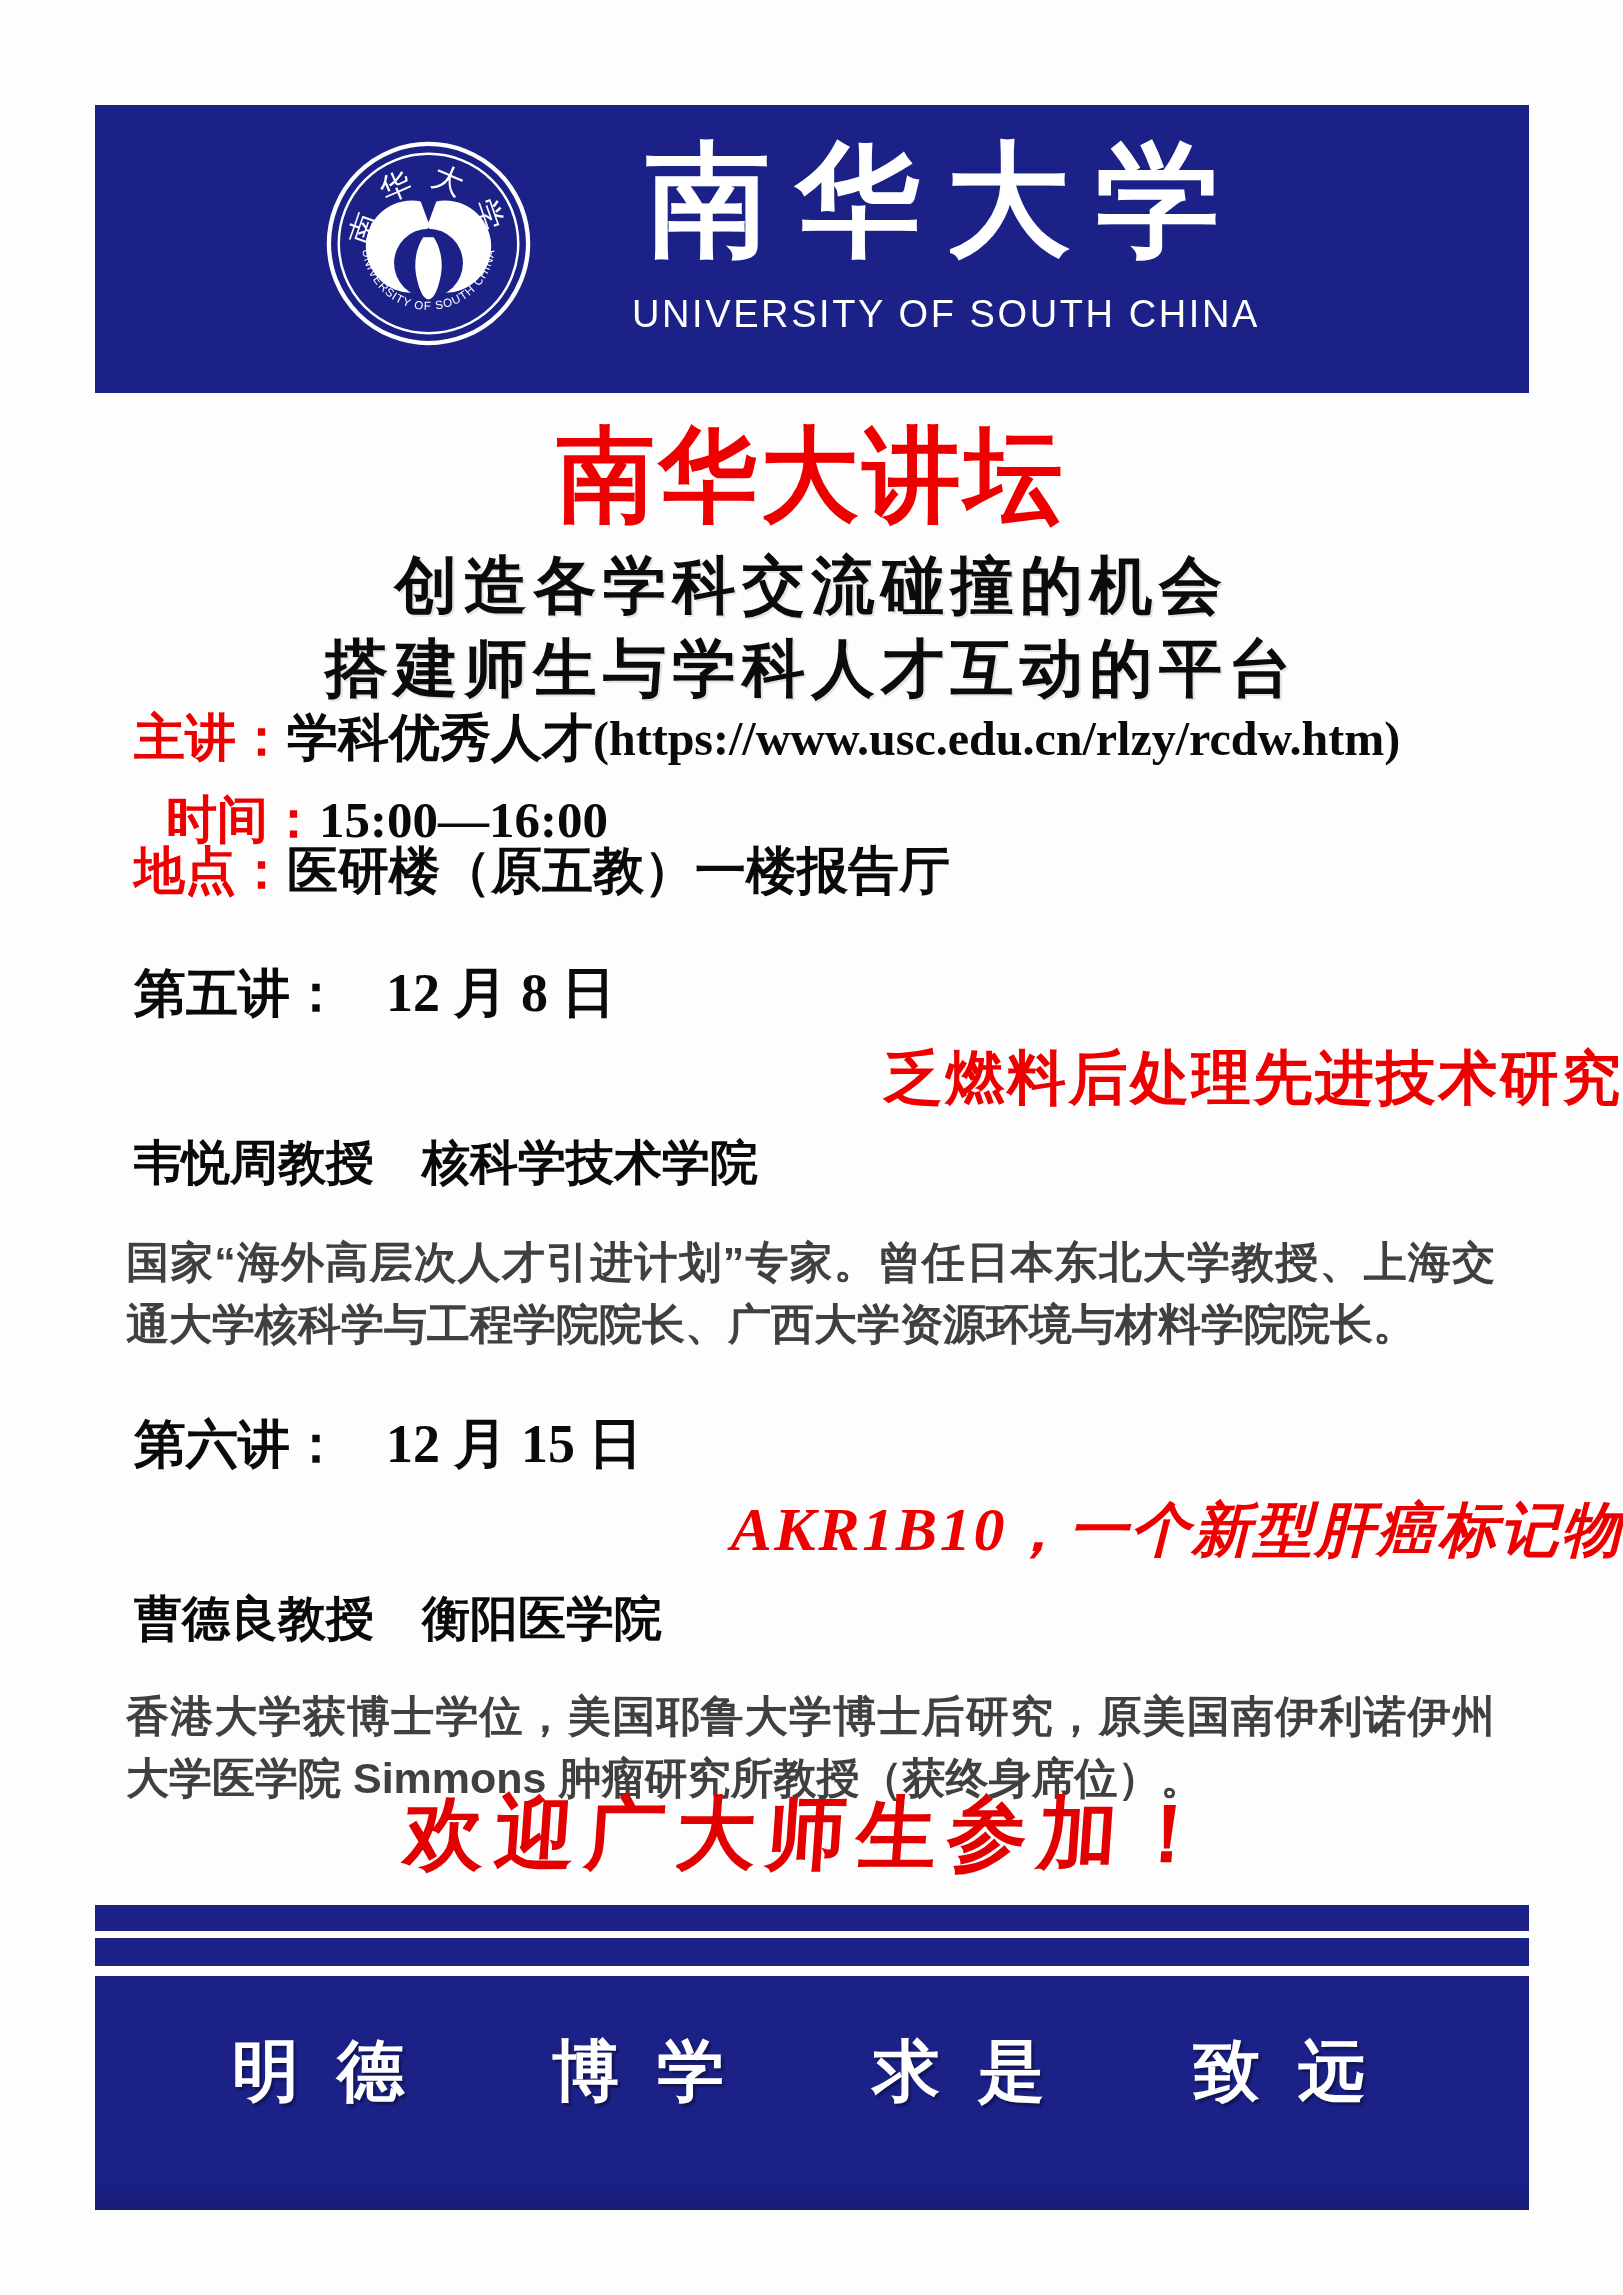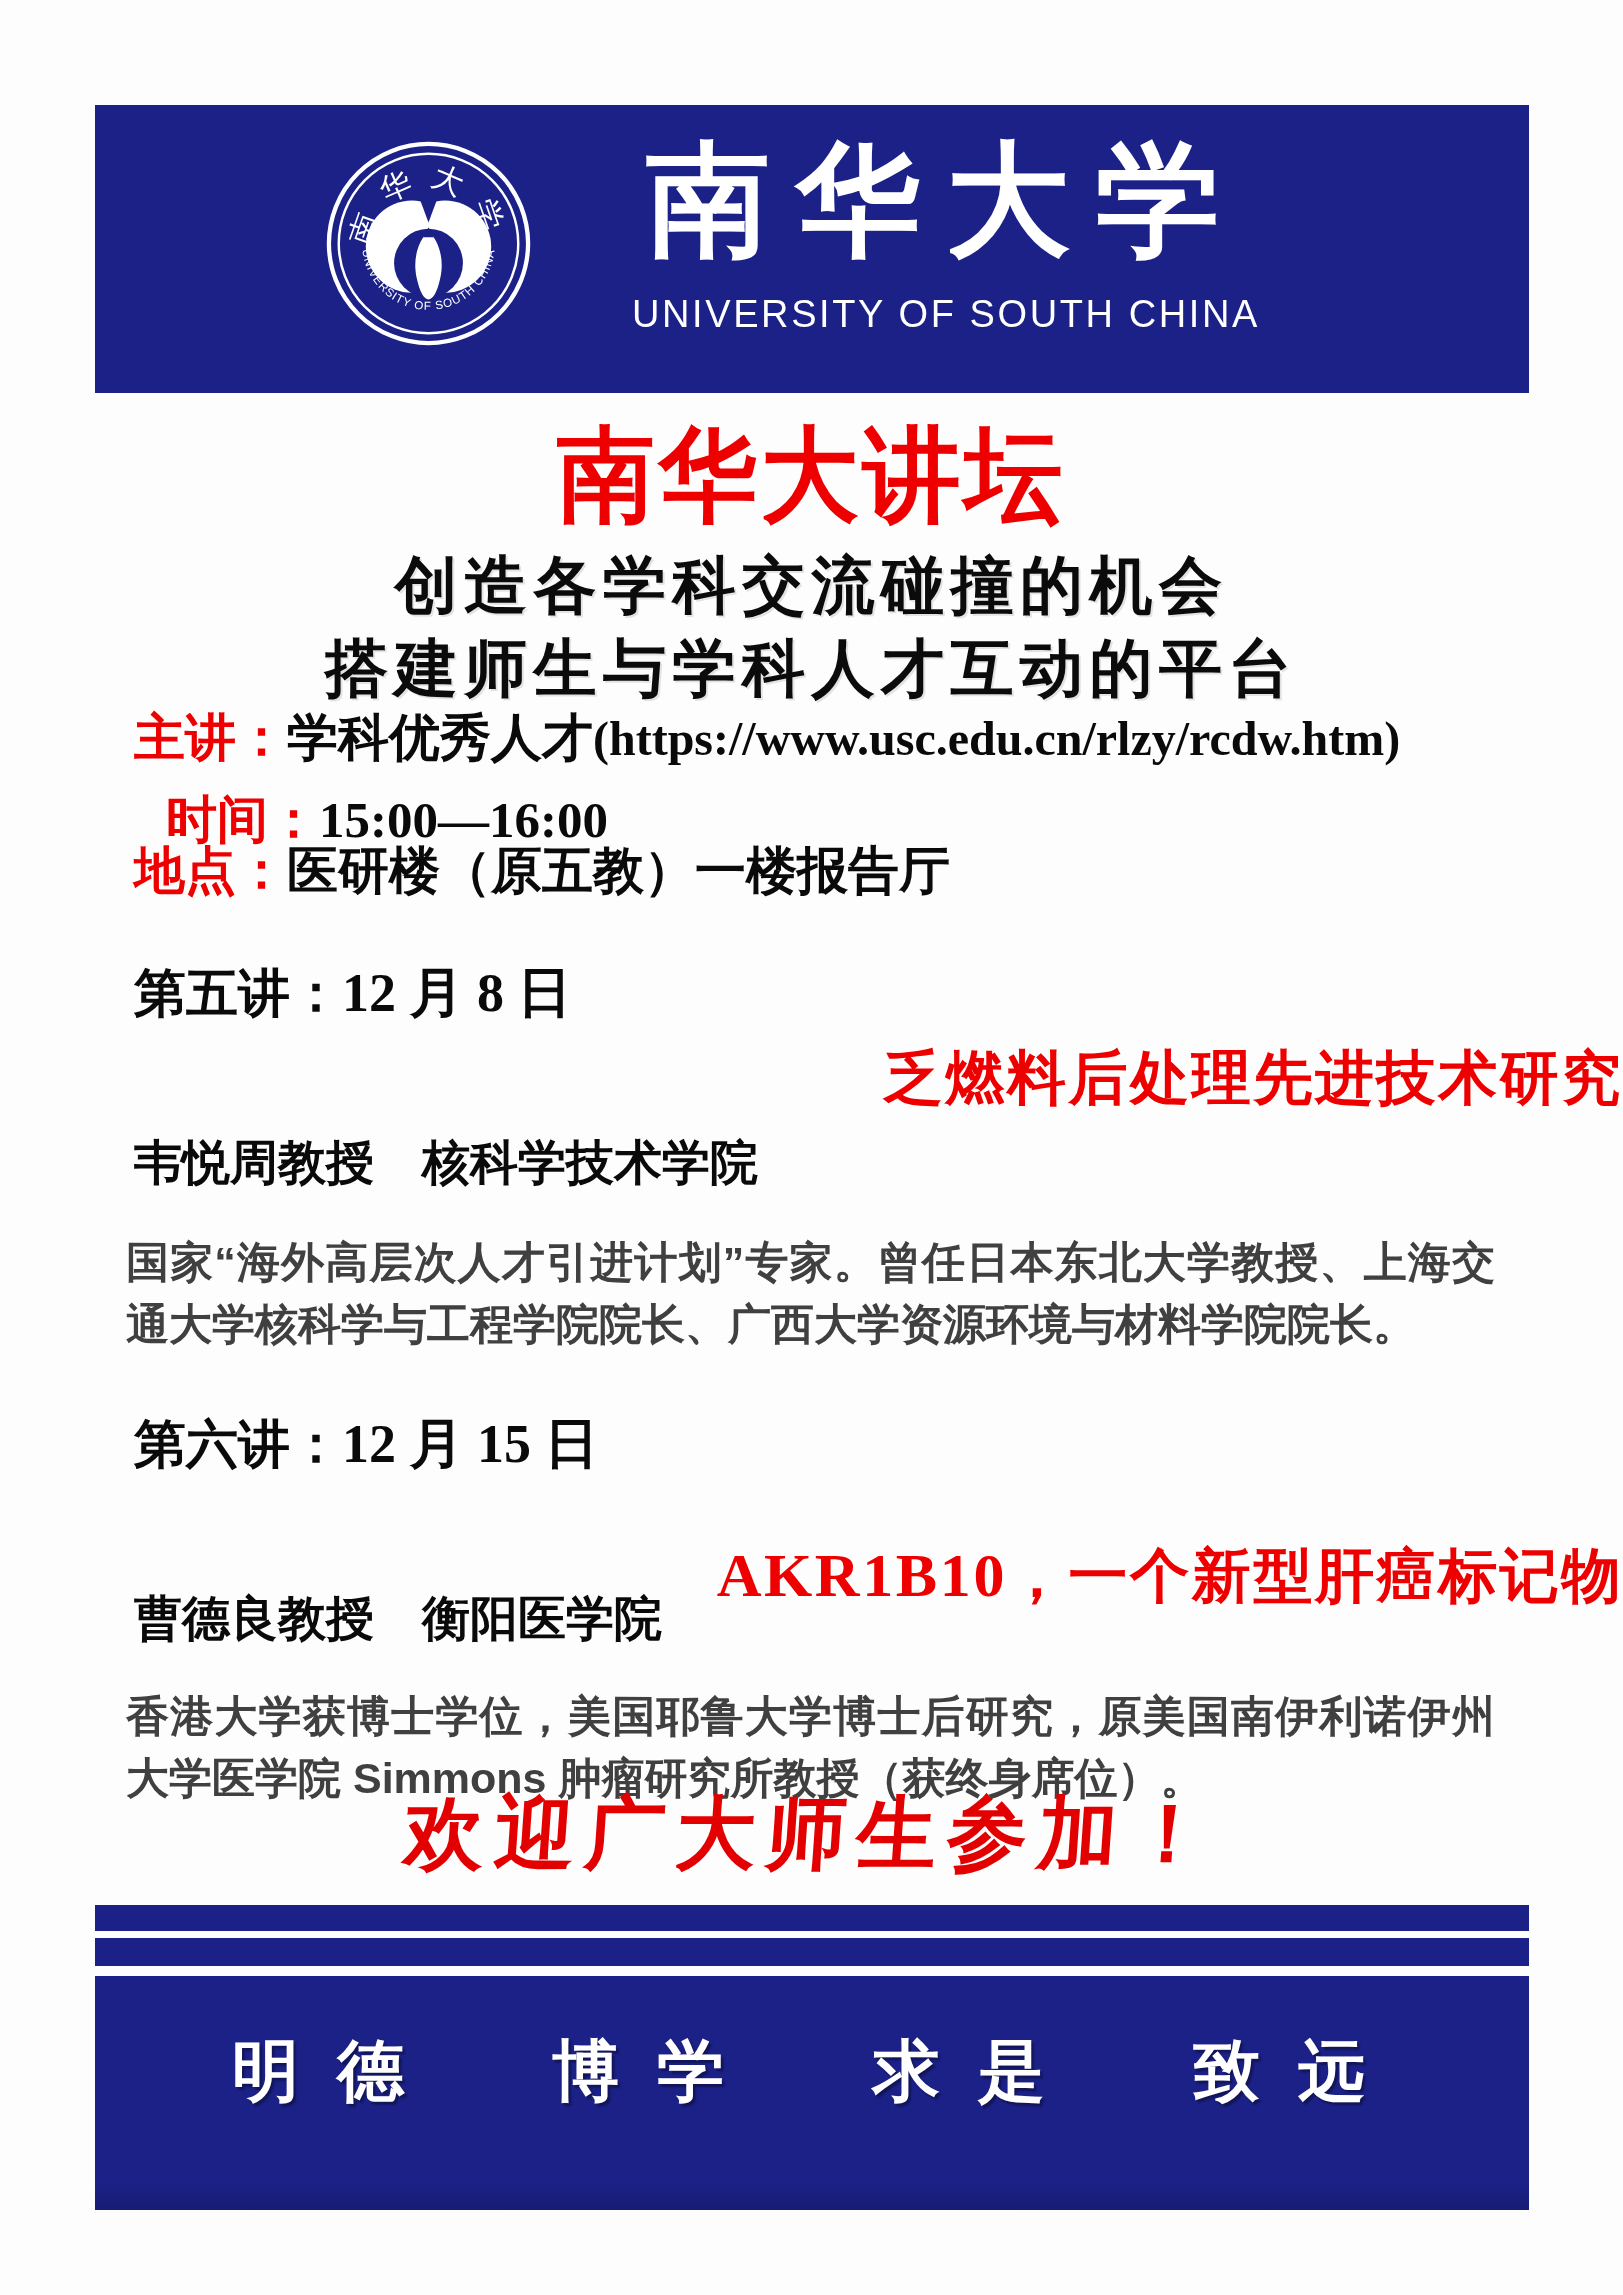--- a/index.html
+++ b/index.html
@@ -47,21 +47,21 @@
     font-size:51px; font-weight:800; color:#0a0a0a; line-height:55px;
   }
   .info-label{ color:#ee0000; font-weight:800; }
   .latin-serif{ font-family:"Liberation Serif", serif; font-weight:700; }
   .url-serif{ font-family:"Liberation Serif", serif; font-weight:700; font-size:48px; }
   
   .lec-heading{
     position:absolute; left:134px; white-space:nowrap;
     font-size:52px; font-weight:800; color:#0a0a0a;
   }
-  .lec-heading .latin-serif{ font-size:54px; }
+  .lec-heading .latin-serif{ font-size:54px;margin-left:44px; }
   .lec-topic{
     position:absolute; left:0; width:1623px; text-align:right;
     color:#ee0000; font-weight:800; font-size:59px; letter-spacing:2.6px;
     white-space:nowrap;
   }
   .lec-topic .latin-serif{ font-size:62px; }
   .lec-speaker{
     position:absolute; left:134px; white-space:nowrap;
     font-size:48px; font-weight:700; color:#0a0a0a;
   }
@@ -145,21 +145,21 @@
   </div>
   <div class="lec-topic" style="top:1039px;">
     <span class="latin-serif"></span><span>乏燃料后处理先进技术研究</span>
   </div>
   <div class="lec-speaker" style="top:1131px;">韦悦周教授　核科学技术学院</div>
   <div class="lec-bio" style="top:1203px;">国家“海外高层次人才引进计划”专家。曾任日本东北大学教授、上海交通大学核科学与工程学院院长、广西大学资源环境与材料学院院长。</div>
 
   <div class="lec-heading" style="top:1408px;">
     <span>第六讲：</span><span class="latin-serif">12 月 15 日</span>
   </div>
-  <div class="lec-topic" style="top:1537px;">
+  <div class="lec-topic" style="top:1491px;font-style:italic;">
     <span class="latin-serif">AKR1B10</span><span>，一个新型肝癌标记物</span>
   </div>
   <div class="lec-speaker" style="top:1587px;">曹德良教授　衡阳医学院</div>
   <div class="lec-bio" style="top:1657px;">香港大学获博士学位，美国耶鲁大学博士后研究，原美国南伊利诺伊州大学医学院 Simmons 肿瘤研究所教授（获终身席位）。</div>
 
   <div class="welcome">欢迎广大师生参加！</div>
 
   <div class="stripe s1"></div>
   <div class="stripe s2"></div>
   <div class="footer-block">

